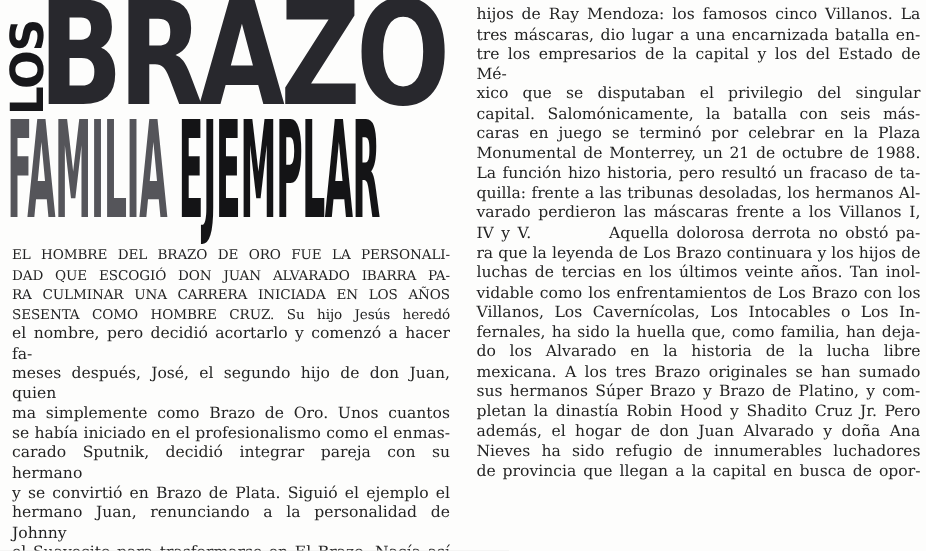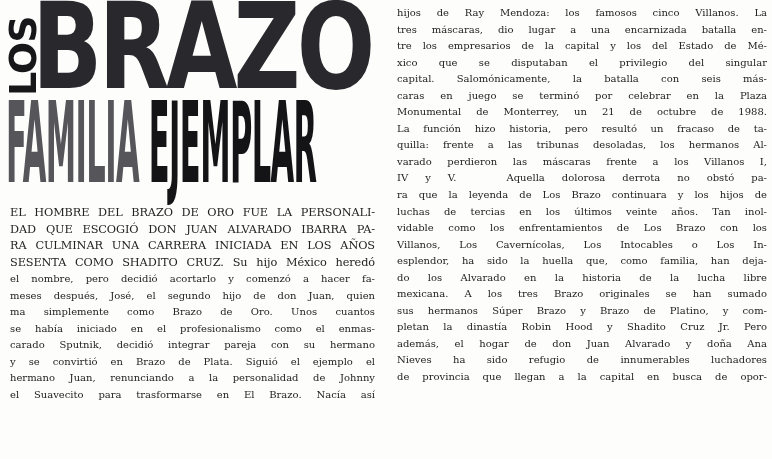--- a/index.html
+++ b/index.html
@@ -35,21 +35,21 @@
     transform:scaleX(0.272);transform-origin:0 0;
   }
   .subtitle .w1{color:#55555a;padding-right:0.32em;}
   .subtitle .w2{color:#141416;}
   
   .colbody{position:absolute;}
   .col-left-body{left:10px;top:205px;width:365px;}
   .col-right-body{left:397px;top:5px;width:370px;}
   .line{
     font-family:"DejaVu Serif",serif;
-    font-size:10px;line-height:16.55px;
+    font-size:13px;line-height:16.55px;
     color:#232323;
     text-align:justify;
     text-align-last:justify;
     text-justify:inter-word;
   }
   .line.caps{font-size:11.3px;letter-spacing:-0.1px;}
 </style>
 </head>
 <body>
 
@@ -62,21 +62,21 @@
     <div class="brazo-title">BRAZO</div>
     <div class="subtitle">
       <span class="w1">FAMILIA</span><span class="w2">EJEMPLAR</span>
     </div>
   </div>
 
   <div class="colbody col-left-body">
       <div class="line caps">EL HOMBRE DEL BRAZO DE ORO FUE LA PERSONALI-</div>
       <div class="line caps">DAD QUE ESCOGIÓ DON JUAN ALVARADO IBARRA PA-</div>
       <div class="line caps">RA CULMINAR UNA CARRERA INICIADA EN LOS AÑOS</div>
-      <div class="line caps">SESENTA COMO SHADITO CRUZ. Su hijo México heredó</div>
+      <div class="line caps">SESENTA COMO HOMBRE CRUZ. Su hijo Jesús heredó</div>
       <div class="line">el nombre, pero decidió acortarlo y comenzó a hacer fa-</div>
       <div class="line">meses después, José, el segundo hijo de don Juan, quien</div>
       <div class="line">ma simplemente como Brazo de Oro. Unos cuantos</div>
       <div class="line">se había iniciado en el profesionalismo como el enmas-</div>
       <div class="line">carado Sputnik, decidió integrar pareja con su hermano</div>
       <div class="line">y se convirtió en Brazo de Plata. Siguió el ejemplo el</div>
       <div class="line">hermano Juan, renunciando a la personalidad de Johnny</div>
       <div class="line">el Suavecito para trasformarse en El Brazo. Nacía así</div>
     </div>
 
@@ -89,21 +89,21 @@
       <div class="line">caras en juego se terminó por celebrar en la Plaza</div>
       <div class="line">Monumental de Monterrey, un 21 de octubre de 1988.</div>
       <div class="line">La función hizo historia, pero resultó un fracaso de ta-</div>
       <div class="line">quilla: frente a las tribunas desoladas, los hermanos Al-</div>
       <div class="line">varado perdieron las máscaras frente a los Villanos I,</div>
       <div class="line">IV y V.     Aquella dolorosa derrota no obstó pa-</div>
       <div class="line">ra que la leyenda de Los Brazo continuara y los hijos de</div>
       <div class="line">luchas de tercias en los últimos veinte años. Tan inol-</div>
       <div class="line">vidable como los enfrentamientos de Los Brazo con los</div>
       <div class="line">Villanos, Los Cavernícolas, Los Intocables o Los In-</div>
-      <div class="line">esplendor, ha sido la huella que, como familia, han deja-</div>
+      <div class="line">fernales, ha sido la huella que, como familia, han deja-</div>
       <div class="line">do los Alvarado en la historia de la lucha libre</div>
       <div class="line">mexicana. A los tres Brazo originales se han sumado</div>
       <div class="line">sus hermanos Súper Brazo y Brazo de Platino, y com-</div>
       <div class="line">pletan la dinastía Robin Hood y Shadito Cruz Jr. Pero</div>
       <div class="line">además, el hogar de don Juan Alvarado y doña Ana</div>
       <div class="line">Nieves ha sido refugio de innumerables luchadores</div>
       <div class="line">de provincia que llegan a la capital en busca de opor-</div>
     </div>
 
 </div>

